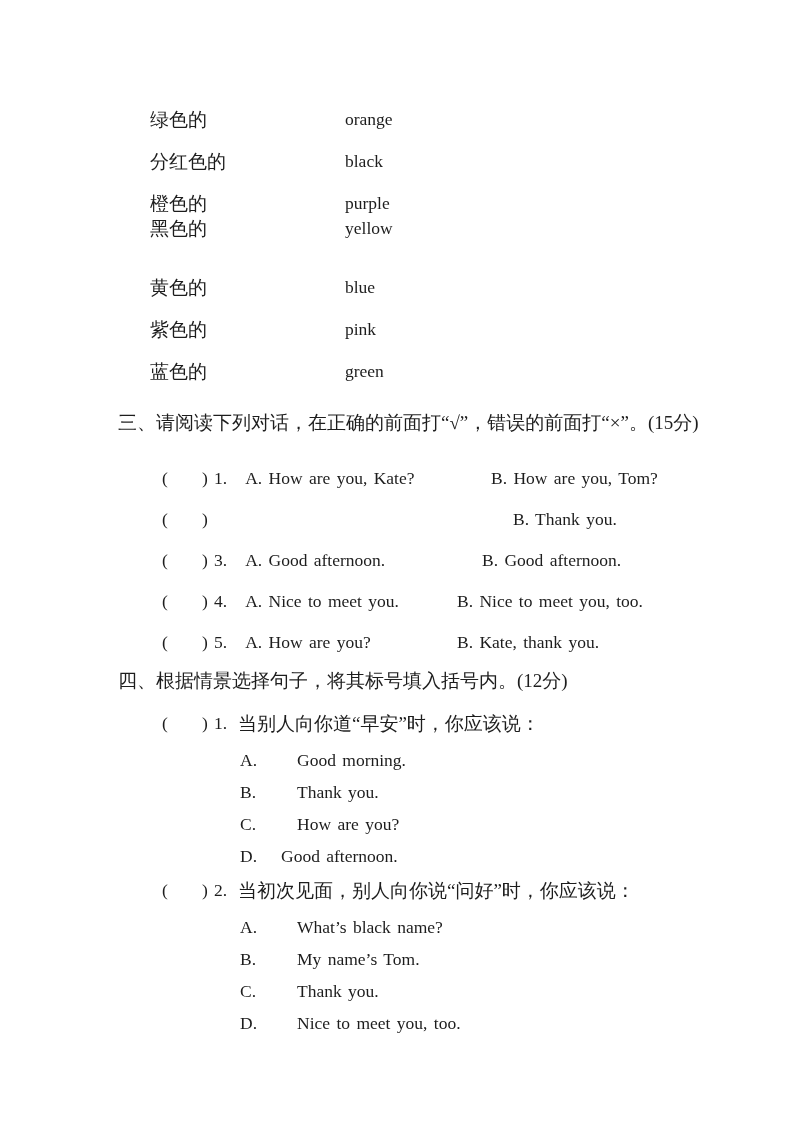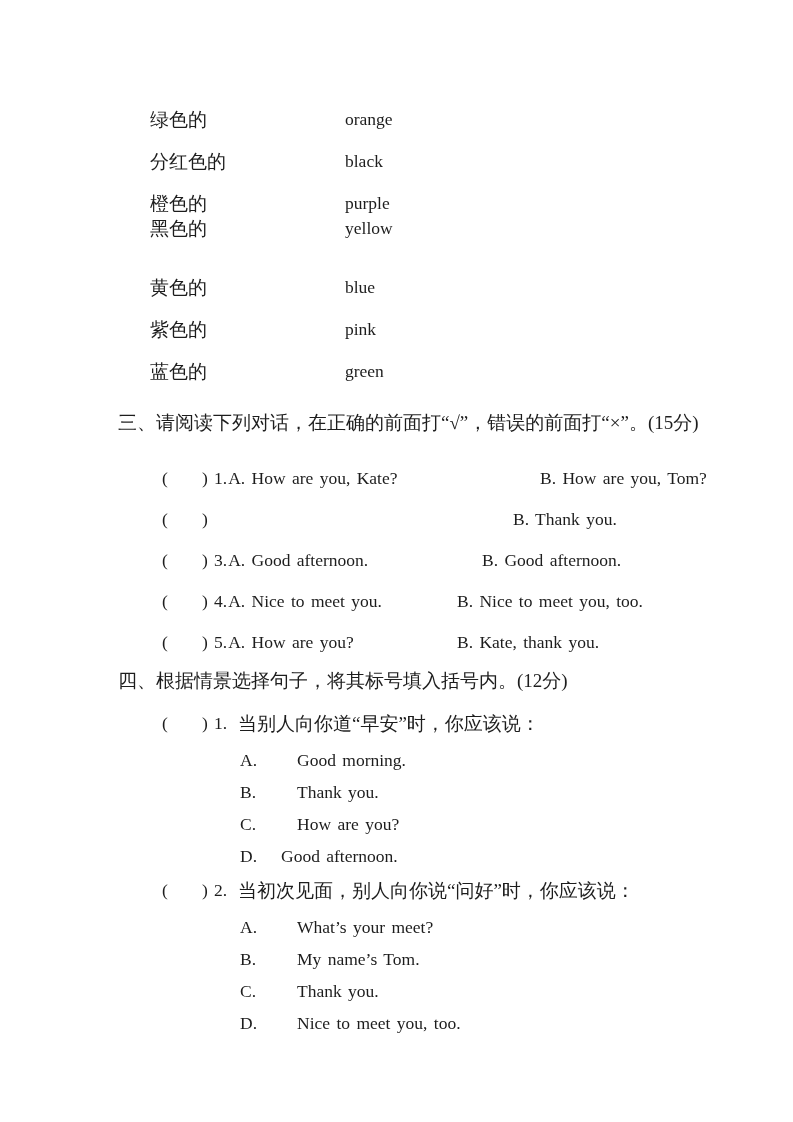--- a/index.html
+++ b/index.html
@@ -9,21 +9,21 @@
     position: relative;
     font-family: "Liberation Serif", "DejaVu Serif", serif;
     color: #1d1d1d;
     overflow: hidden;
   }
   .abs { position: absolute; }
   .row { position: absolute; left: 0; width: 793px; height: 26px; }
   .cn { font-size: 19px; line-height: 1.15; white-space: nowrap; }
   .en { font-size: 17.5px; line-height: 1.2; white-space: nowrap; word-spacing: 2px; }
   .inline-pair span { display: inline; }
-  .num-gap { margin-left: 1px; }
+  .num-gap { margin-left: 18px; }
 </style>
 </head>
 <body>
 
 <div class="row" style="top:109px">
   <span class="abs cn" style="left:150px">绿色的</span>
   <span class="abs en" style="left:345px">orange</span>
 </div>
 <div class="row" style="top:151px">
   <span class="abs cn" style="left:150px">分红色的</span>
@@ -51,21 +51,21 @@
 </div>
 
 <div class="abs cn" style="left:118px; top:412px">三、请阅读下列对话，在正确的前面打“√”，错误的前面打“×”。(15分)</div>
 
 <div class="row" style="top:468px">
   <span class="abs en" style="left:162px">(</span>
   <span class="abs en" style="left:202px">)</span>
   <span class="abs en inline-pair" style="left:214px">
     <span>1.</span><span class="num-gap">A. How are you, Kate?</span>
   </span>
-  <span class="abs en" style="left:540px">B. How are you, Tom?</span>
+  <span class="abs en" style="left:491px">B. How are you, Tom?</span>
 </div>
 <div class="row" style="top:509px">
   <span class="abs en" style="left:162px">(</span>
   <span class="abs en" style="left:202px">)</span>
   <span class="abs en" style="left:513px">B. Thank you.</span>
 </div>
 <div class="row" style="top:550px">
   <span class="abs en" style="left:162px">(</span>
   <span class="abs en" style="left:202px">)</span>
   <span class="abs en inline-pair" style="left:214px">
@@ -116,21 +116,21 @@
 </div>
 
 <div class="row" style="top:880px">
   <span class="abs en" style="left:162px">(</span>
   <span class="abs en" style="left:202px">)</span>
   <span class="abs en" style="left:214px">2.</span>
   <span class="abs cn" style="left:238px">当初次见面，别人向你说“问好”时，你应该说：</span>
 </div>
 <div class="row" style="top:917px">
   <span class="abs en" style="left:240px">A.</span>
-  <span class="abs en" style="left:297px">What’s your meet?</span>
+  <span class="abs en" style="left:297px">What’s black name?</span>
 </div>
 <div class="row" style="top:949px">
   <span class="abs en" style="left:240px">B.</span>
   <span class="abs en" style="left:297px">My name’s Tom.</span>
 </div>
 <div class="row" style="top:981px">
   <span class="abs en" style="left:240px">C.</span>
   <span class="abs en" style="left:297px">Thank you.</span>
 </div>
 <div class="row" style="top:1013px">

